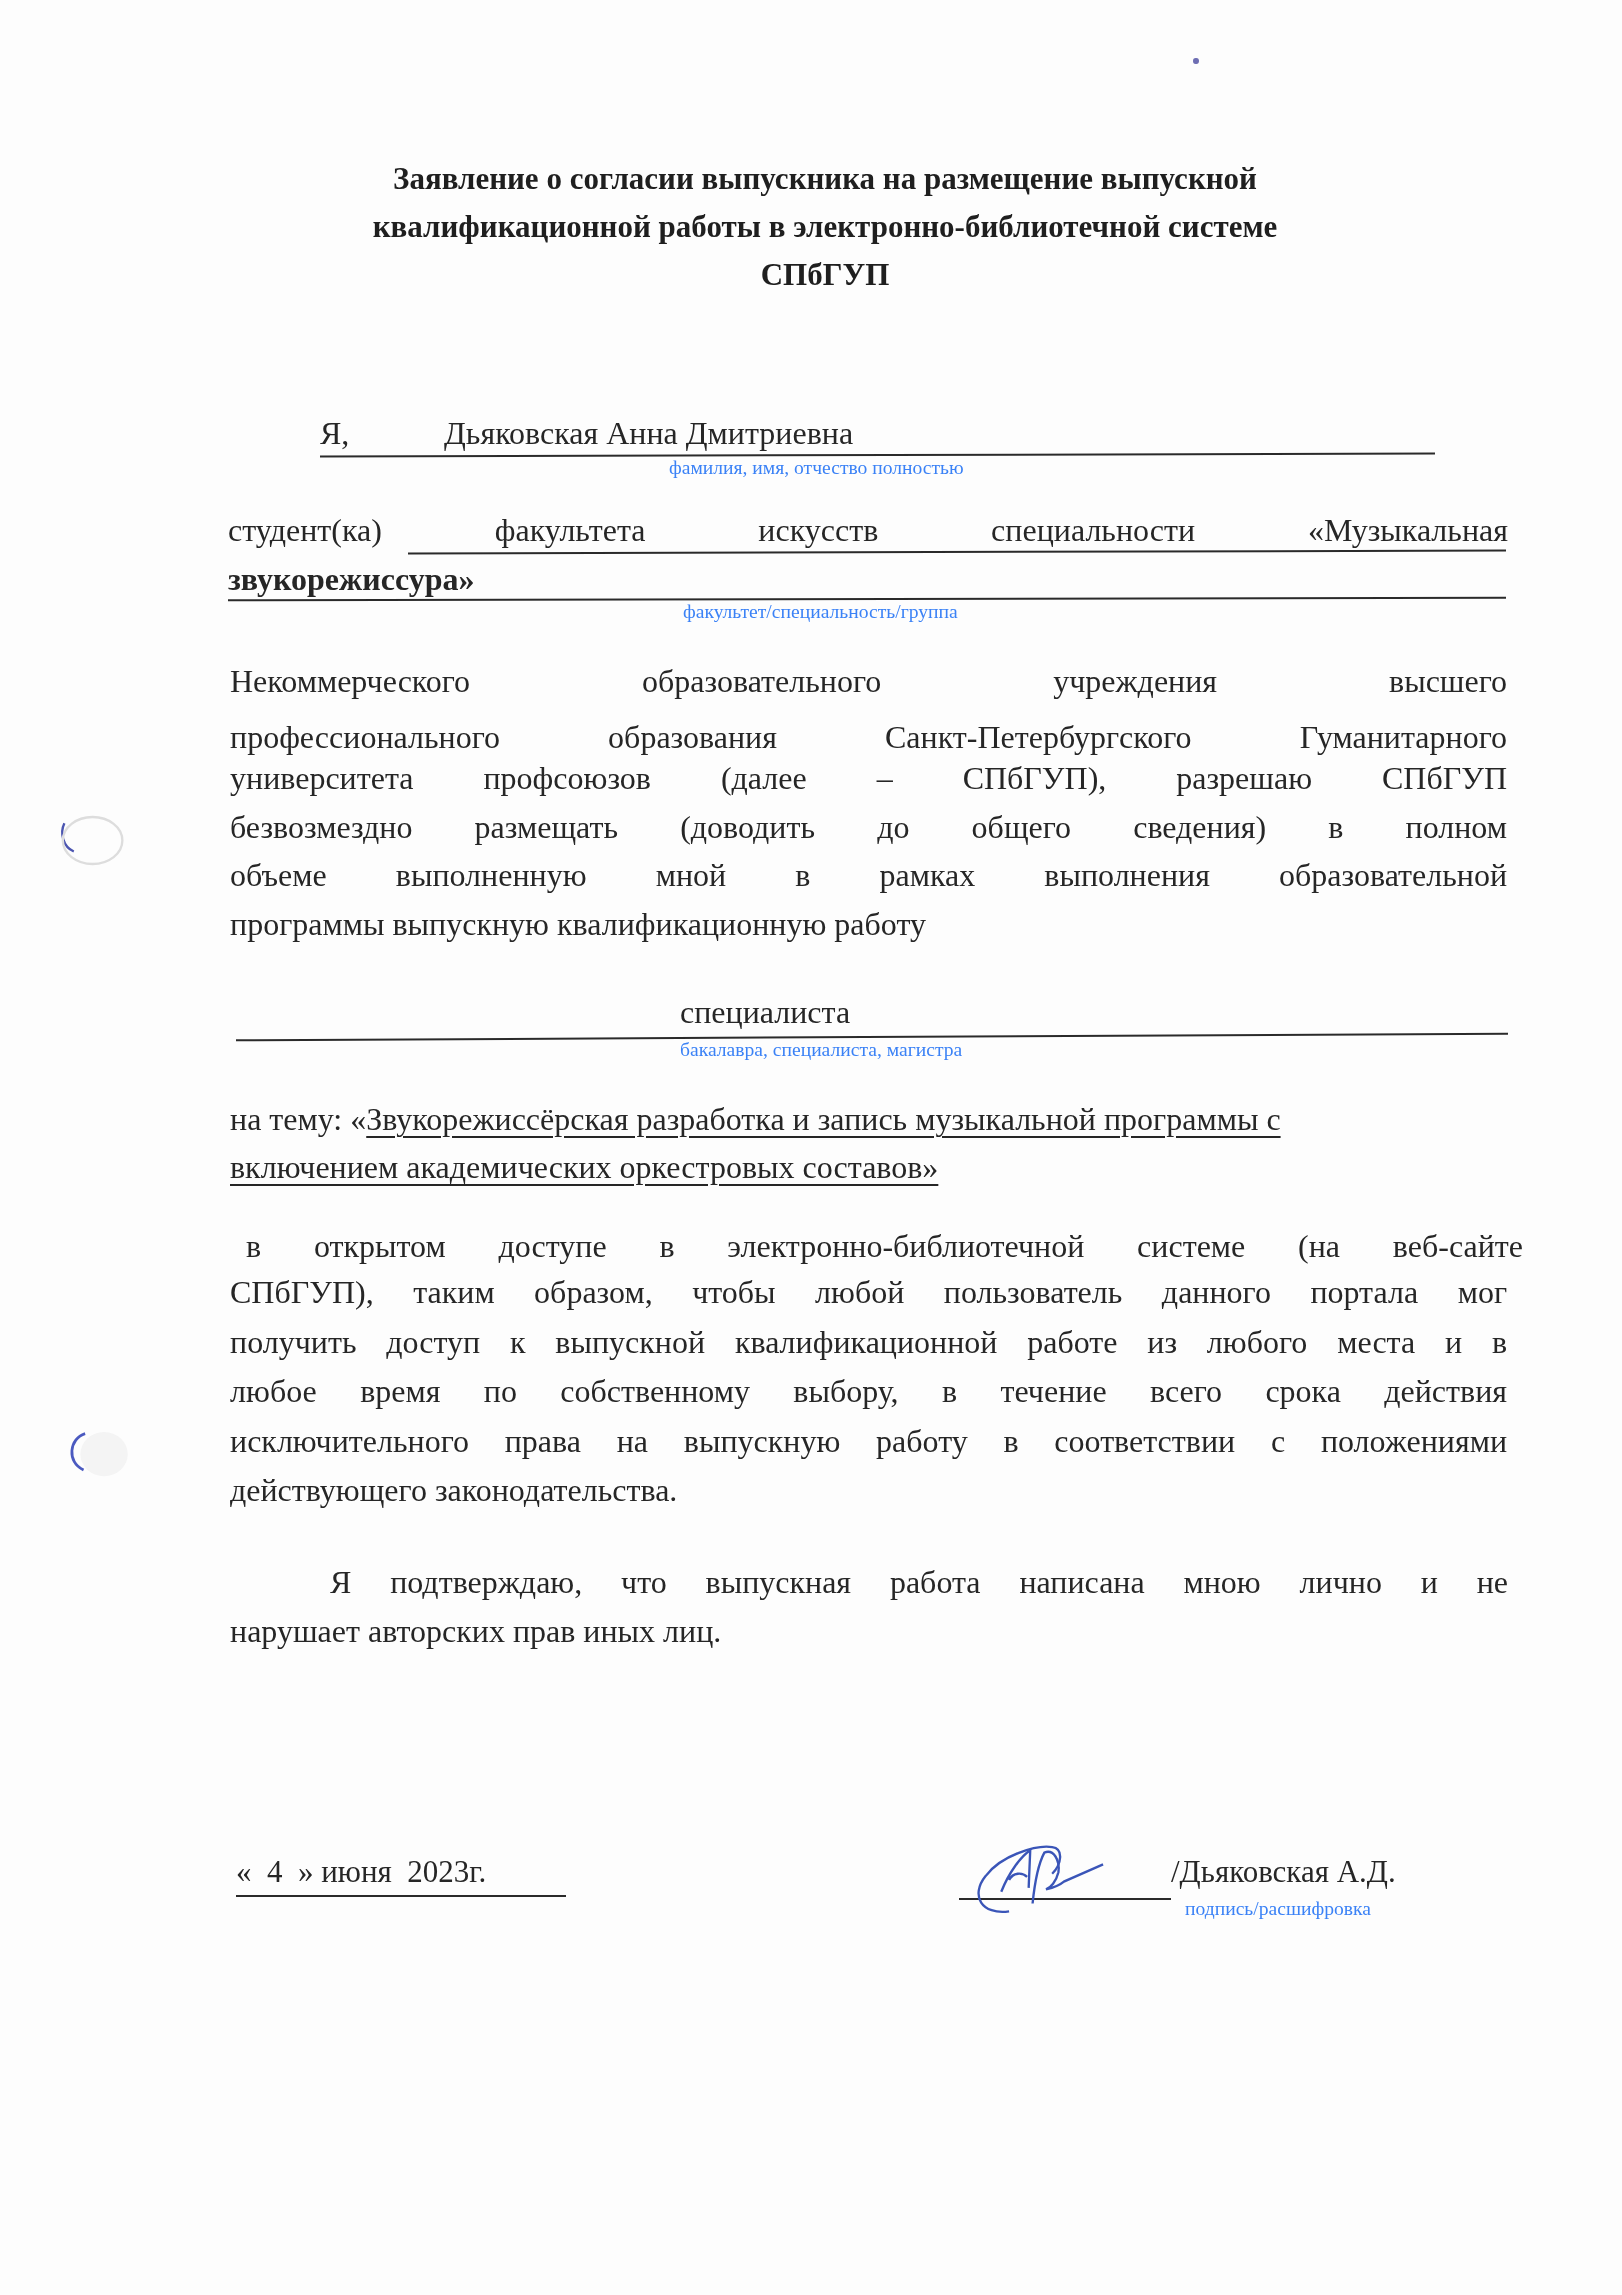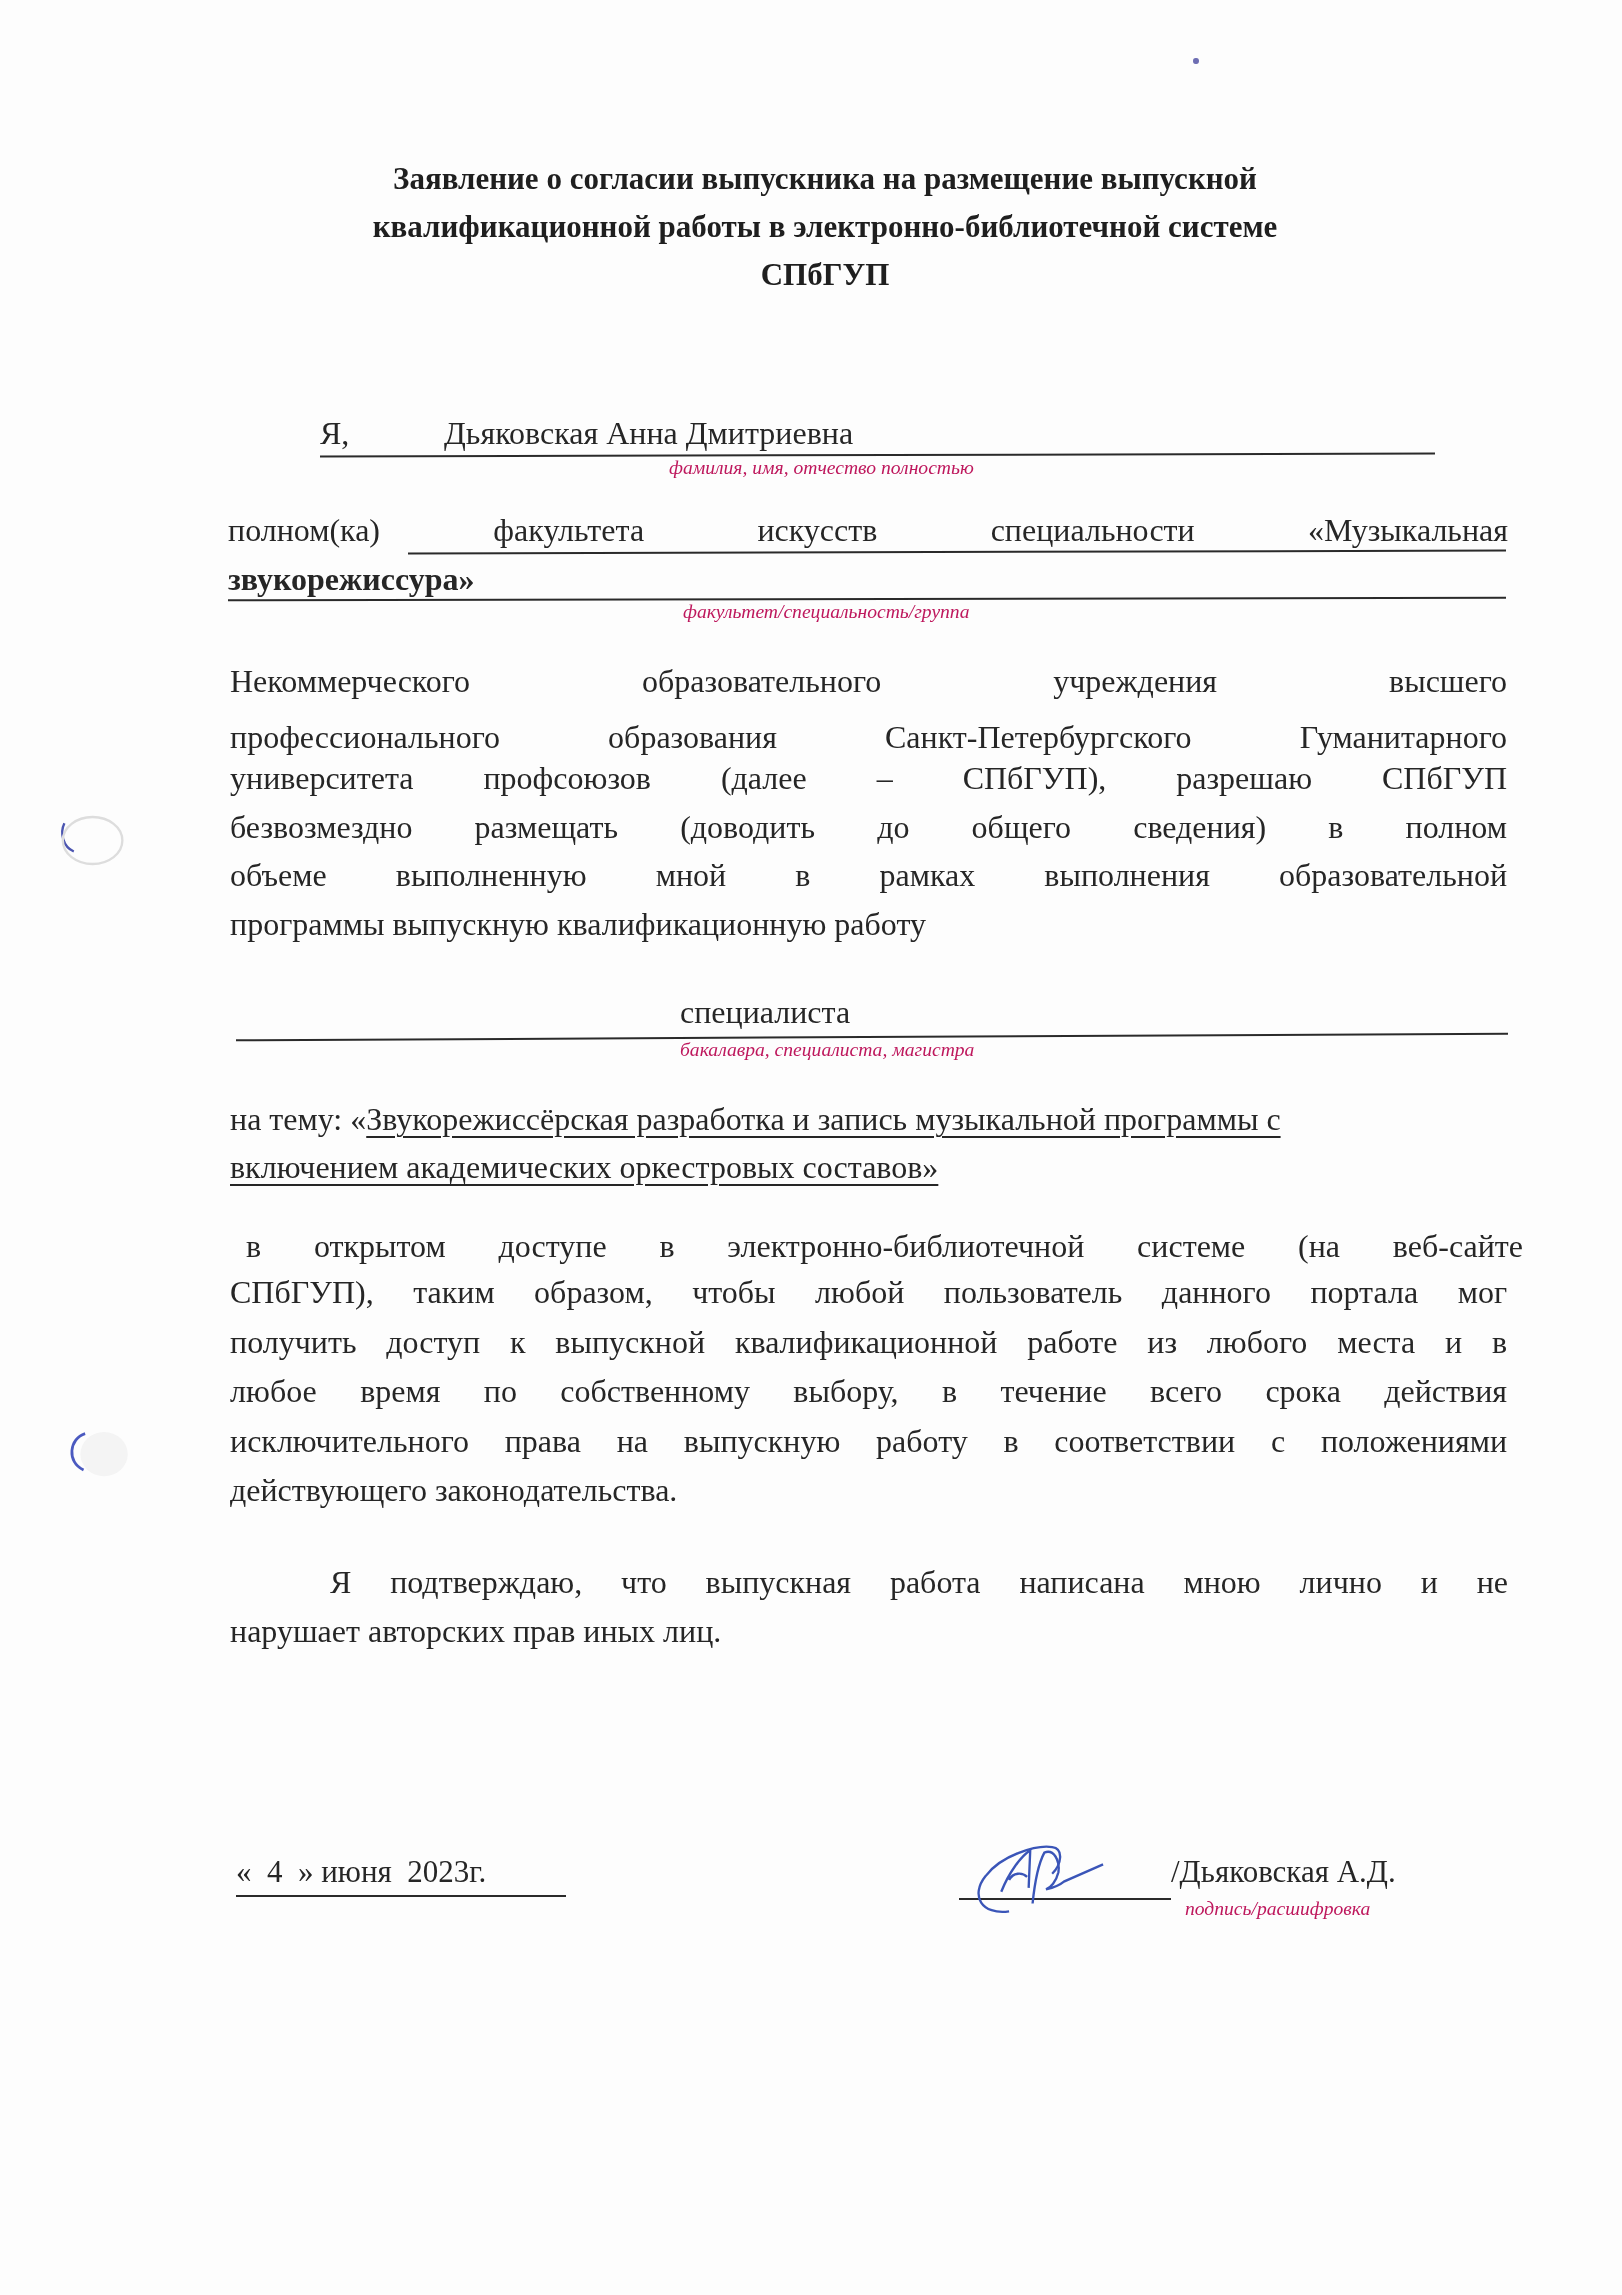--- a/index.html
+++ b/index.html
@@ -16,21 +16,21 @@
     left: 236px; width: 1178px; top: 155px;
     text-align: center;
     font-weight: bold;
     font-size: 31px;
     line-height: 48px;
     color: #1f1f1f;
   }
   .title div { white-space: nowrap; }
   .line-text { font-size: 32px; white-space: nowrap; }
   .hint {
-    font-style: italic; font-size: 19.6px; color: #be185d;
+    font-size: 19.6px; color: #3b82f6;
     white-space: nowrap;
   }
   .rule { position: absolute; height: 0; border-top: 2.4px solid #2a2a2a; }
   .just {
     text-align: justify;
     text-align-last: justify;
     font-size: 32px;
     white-space: nowrap;
   }
   .para-line { position: absolute; left: 230px; width: 1277px; }
@@ -56,21 +56,21 @@
   <div>квалификационной работы в электронно-библиотечной системе</div>
   <div>СПбГУП</div>
 </div>
 
 <span class="abs line-text" style="left:320px;top:415px;">Я,</span>
 <span class="abs line-text" style="left:444px;top:415px;">Дьяковская Анна Дмитриевна</span>
 <div class="rule" style="left:320px;top:454px;width:1115px;transform:rotate(-0.15deg);"></div>
 <span class="abs hint" style="left:669px;top:457px;">фамилия, имя, отчество полностью</span>
 
 <div class="abs just" style="left:228px;top:512px;width:1280px;display:flex;justify-content:space-between;">
-  <span>полном(ка)</span>
+  <span>студент(ка)</span>
   <span>факультета</span>
   <span>искусств</span>
   <span>специальности</span>
   <span>«Музыкальная</span>
 </div>
 <div class="rule" style="left:408px;top:551px;width:1098px;transform:rotate(-0.15deg);"></div>
 <span class="abs line-text" style="left:228px;top:561px;font-weight:bold;">звукорежиссура»</span>
 <div class="rule" style="left:228px;top:598px;width:1278px;transform:rotate(-0.12deg);"></div>
 <span class="abs hint" style="left:683px;top:601px;">факультет/специальность/группа</span>
 

